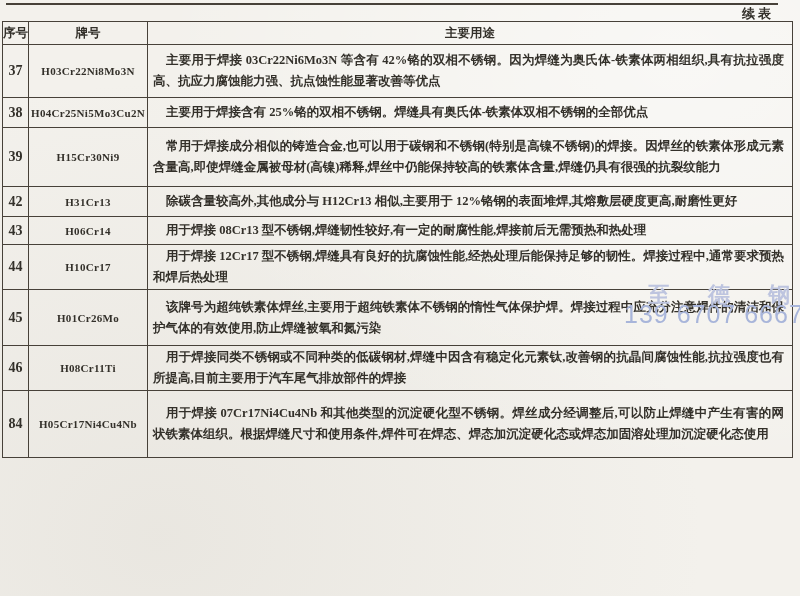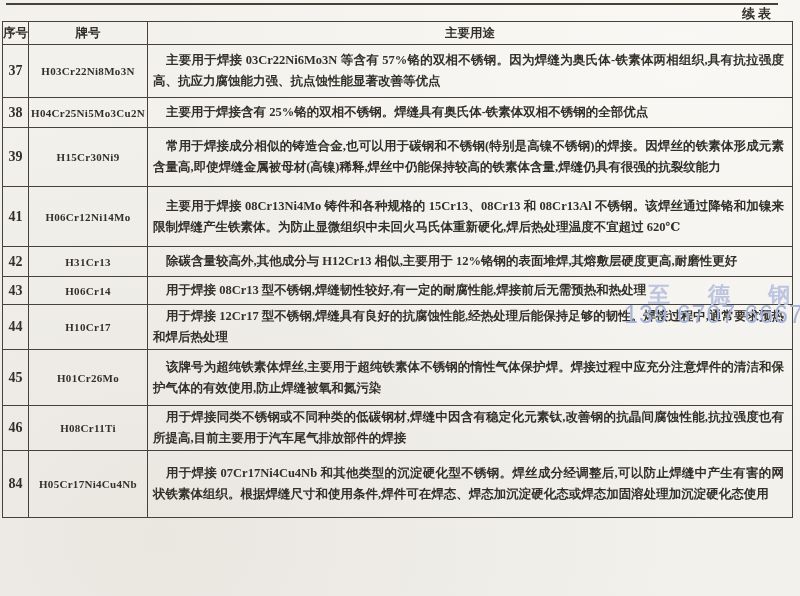--- a/index.html
+++ b/index.html
@@ -75,36 +75,31 @@
       <tr style="height:23px">
         <th>序号</th>
         <th>牌号</th>
         <th>主要用途</th>
       </tr>
     </thead>
     <tbody>
       <tr style="height:53px">
         <td class="no">37</td>
         <td class="grade">H03Cr22Ni8Mo3N</td>
-        <td class="usage">主要用于焊接 03Cr22Ni6Mo3N 等含有 57%铬的双相不锈钢。因为焊缝为奥氏体-铁素体两相组织,具有抗拉强度高、抗应力腐蚀能力强、抗点蚀性能显著改善等优点</td>
+        <td class="usage">主要用于焊接 03Cr22Ni6Mo3N 等含有 42%铬的双相不锈钢。因为焊缝为奥氏体-铁素体两相组织,具有抗拉强度高、抗应力腐蚀能力强、抗点蚀性能显著改善等优点</td>
       </tr>
       <tr style="height:30px">
         <td class="no">38</td>
         <td class="grade">H04Cr25Ni5Mo3Cu2N</td>
         <td class="usage">主要用于焊接含有 25%铬的双相不锈钢。焊缝具有奥氏体-铁素体双相不锈钢的全部优点</td>
       </tr>
       <tr style="height:59px">
         <td class="no">39</td>
         <td class="grade">H15Cr30Ni9</td>
         <td class="usage">常用于焊接成分相似的铸造合金,也可以用于碳钢和不锈钢(特别是高镍不锈钢)的焊接。因焊丝的铁素体形成元素含量高,即使焊缝金属被母材(高镍)稀释,焊丝中仍能保持较高的铁素体含量,焊缝仍具有很强的抗裂纹能力</td>
-      </tr>
-      <tr style="height:60px">
-        <td class="no">41</td>
-        <td class="grade">H06Cr12Ni14Mo</td>
-        <td class="usage">主要用于焊接 08Cr13Ni4Mo 铸件和各种规格的 15Cr13、08Cr13 和 08Cr13Al 不锈钢。该焊丝通过降铬和加镍来限制焊缝产生铁素体。为防止显微组织中未回火马氏体重新硬化,焊后热处理温度不宜超过 620℃</td>
       </tr>
       <tr style="height:30px">
         <td class="no">42</td>
         <td class="grade">H31Cr13</td>
         <td class="usage">除碳含量较高外,其他成分与 H12Cr13 相似,主要用于 12%铬钢的表面堆焊,其熔敷层硬度更高,耐磨性更好</td>
       </tr>
       <tr style="height:28px">
         <td class="no">43</td>
         <td class="grade">H06Cr14</td>
         <td class="usage">用于焊接 08Cr13 型不锈钢,焊缝韧性较好,有一定的耐腐性能,焊接前后无需预热和热处理</td>

